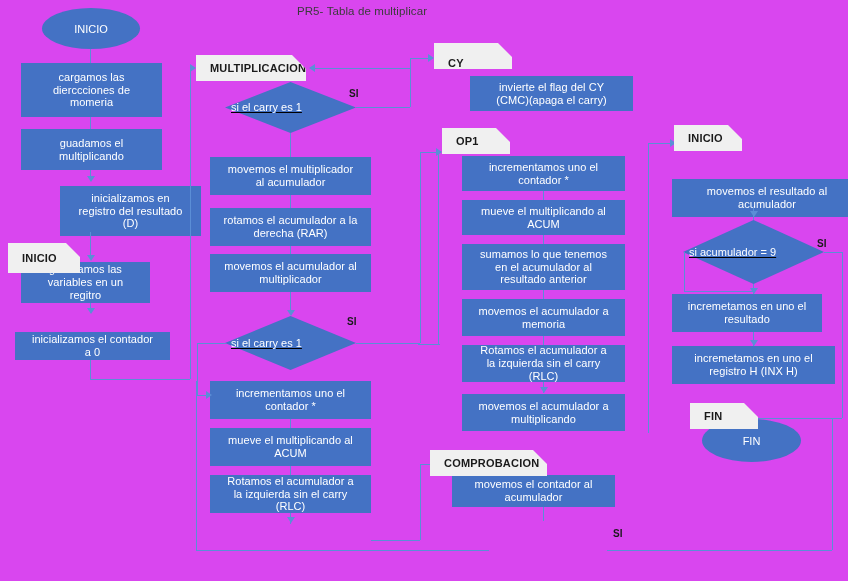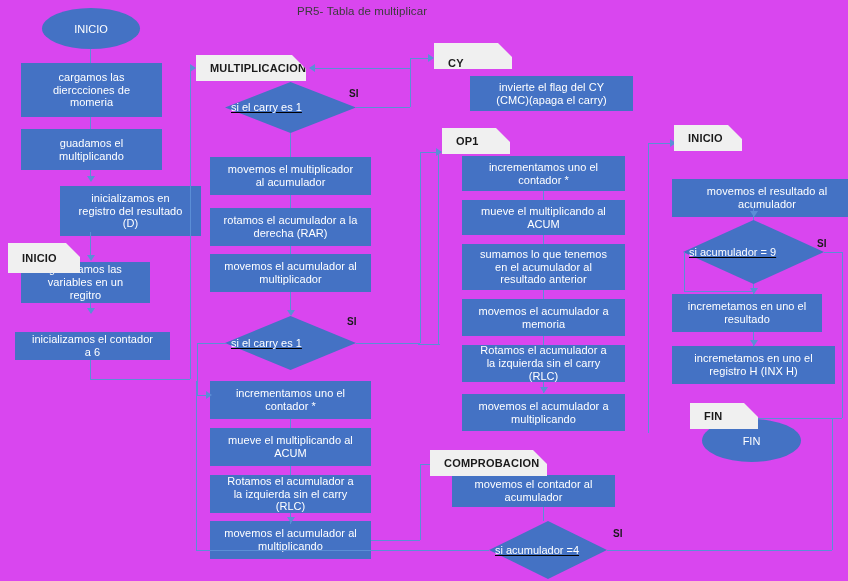--- a/index.html
+++ b/index.html
@@ -171,21 +171,21 @@
     <span>INICIO</span>
   </div>
 
   <div class="node" style="left:21px; top:262px; width:129px; height:41px;">
     <span>guardamos las variables en un regitro</span>
   </div>
   <div class="conn v" style="left:90px; top:303px; height:10px;"></div>
   <div class="arrow down" style="left:87px; top:308px;"></div>
 
   <div class="node" style="left:15px; top:332px; width:155px; height:28px;">
-    <span>inicializamos el contador a 6</span>
+    <span>inicializamos el contador a 0</span>
   </div>
 
   <div class="conn v" style="left:90px; top:360px; height:19px;"></div>
   <div class="conn h" style="left:90px; top:379px; width:100px;"></div>
   <div class="conn v" style="left:190px; top:68px; height:311px;"></div>
   <div class="arrow right" style="left:190px; top:64px;"></div>
 
   <div class="banner" style="left:196px; top:55px; width:110px; height:26px;">
     <span>MULTIPLICACION</span>
   </div>
@@ -244,23 +244,20 @@
     <span>mueve el multiplicando al ACUM</span>
   </div>
   <div class="conn v" style="left:290px; top:466px; height:9px;"></div>
 
   <div class="node" style="left:210px; top:475px; width:161px; height:38px;">
     <span>Rotamos el acumulador a la izquierda sin el carry (RLC)</span>
   </div>
   <div class="conn v" style="left:290px; top:513px; height:11px;"></div>
   <div class="arrow down" style="left:287px; top:517px;"></div>
 
-  <div class="node" style="left:210px; top:521px; width:161px; height:38px;">
-    <span>movemos el acumulador al multiplicando</span>
-  </div>
 
   <div class="conn h" style="left:371px; top:540px; width:49px;"></div>
   <div class="conn v" style="left:420px; top:464px; height:76px;"></div>
   <div class="conn h" style="left:420px; top:464px; width:14px;"></div>
   <div class="arrow right" style="left:432px; top:460px;"></div>
 
   <div class="banner" style="left:434px; top:43px; width:78px; height:26px;align-items:flex-end;">
     <span>CY</span>
   </div>
   <div class="node" style="left:470px; top:76px; width:163px; height:35px;">
@@ -305,24 +302,20 @@
   </div>
 
   <div class="banner" style="left:430px; top:450px; width:117px; height:26px;">
     <span>COMPROBACION</span>
   </div>
   <div class="node" style="left:452px; top:475px; width:163px; height:32px;">
     <span>movemos el contador al acumulador</span>
   </div>
   <div class="conn v" style="left:543px; top:507px; height:14px;"></div>
 
-  <div class="decision" style="left:489px; top:521px; width:118px; height:58px;">
-    <div class="dia-shape"></div>
-    <div class="dia-text">si acumulador =4</div>
-  </div>
   <div class="edge-label" style="left:613px; top:528px;">SI</div>
 
   <div class="conn h" style="left:607px; top:550px; width:225px;"></div>
   <div class="conn v" style="left:832px; top:418px; height:132px;"></div>
   <div class="conn h" style="left:750px; top:418px; width:82px;"></div>
   <div class="arrow left" style="left:746px; top:414px;"></div>
 
   <div class="conn h" style="left:196px; top:550px; width:293px;"></div>
   <div class="conn v" style="left:196px; top:381px; height:169px;"></div>
 

